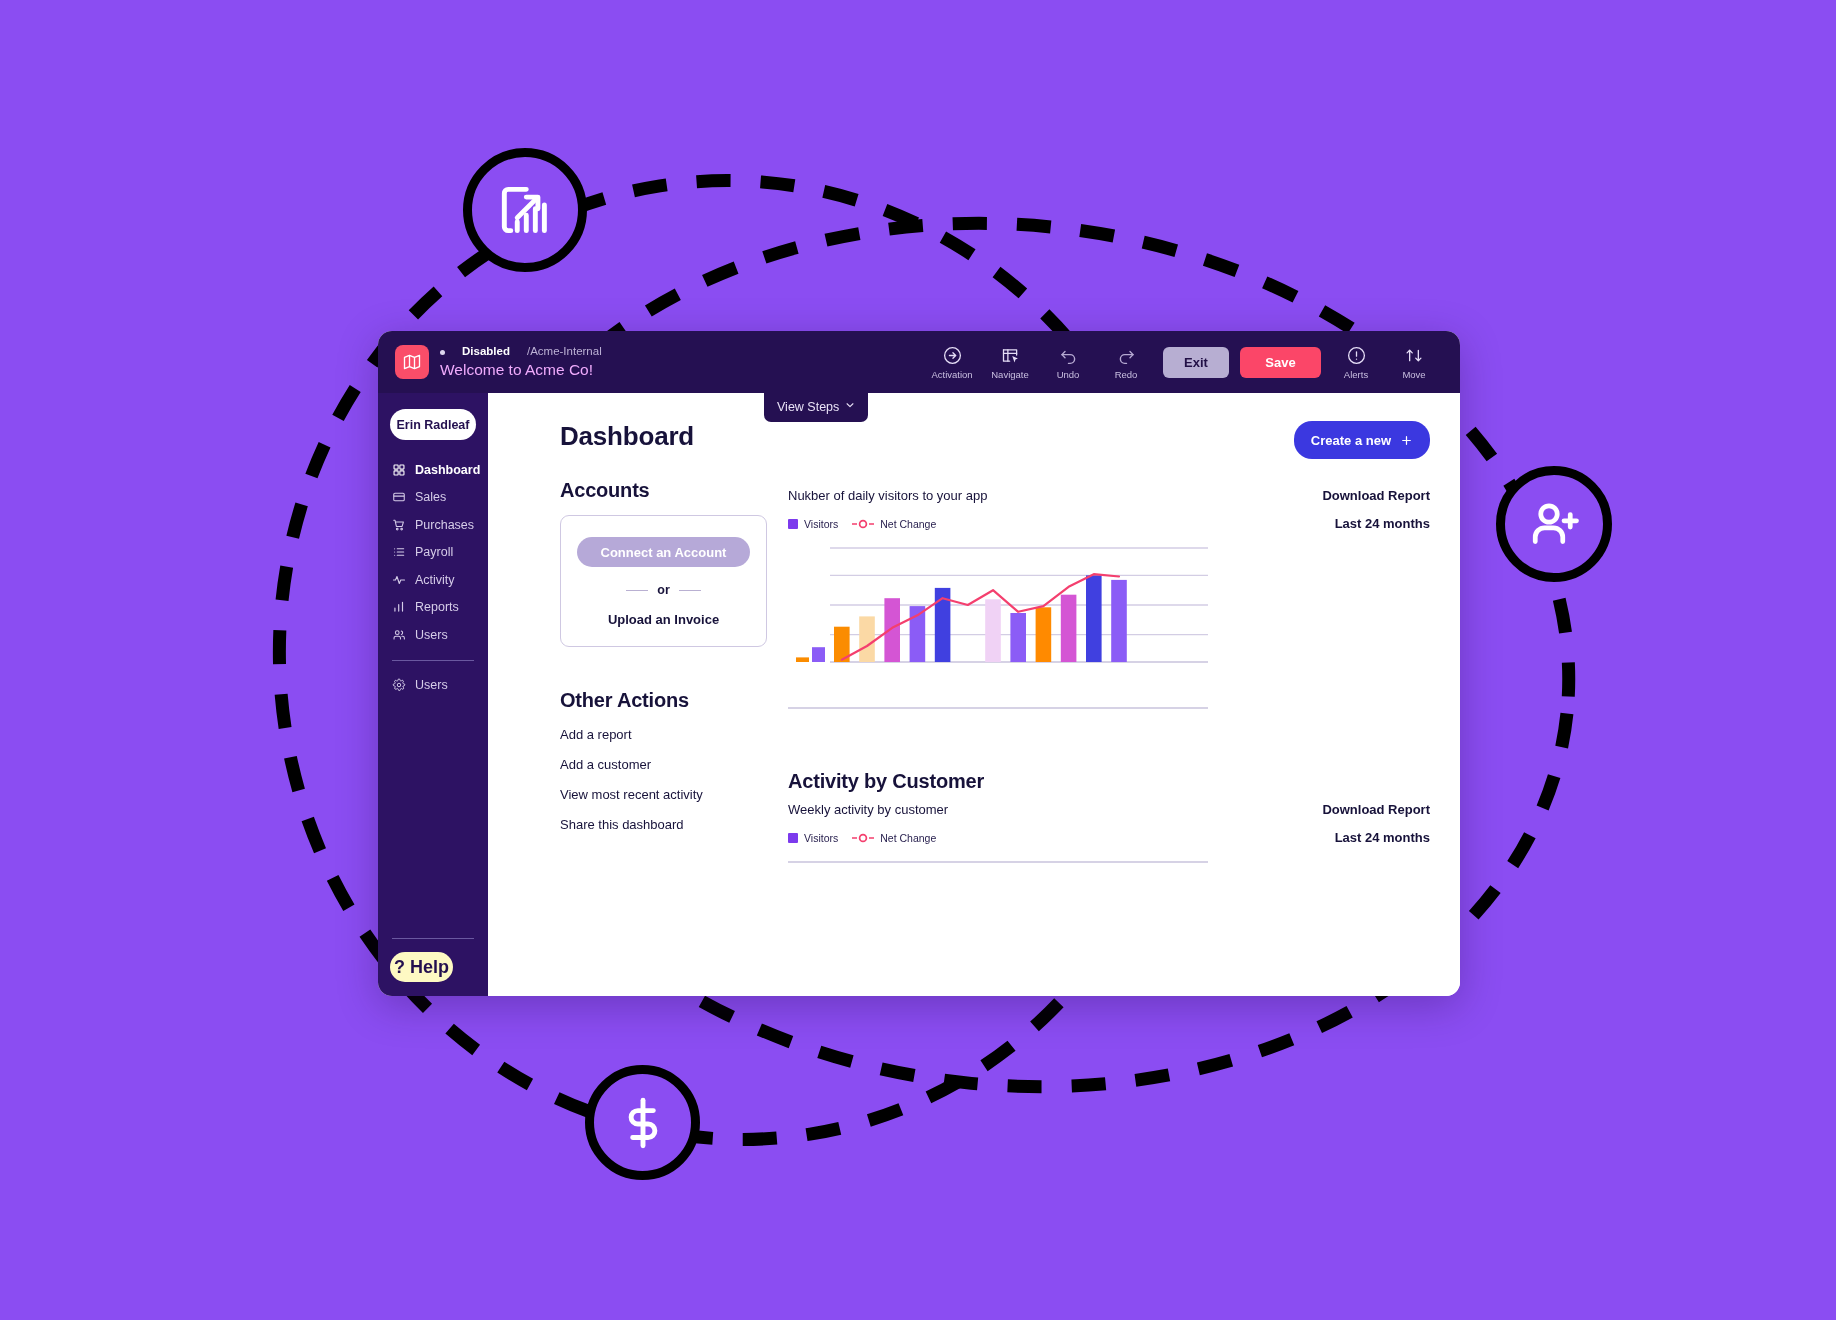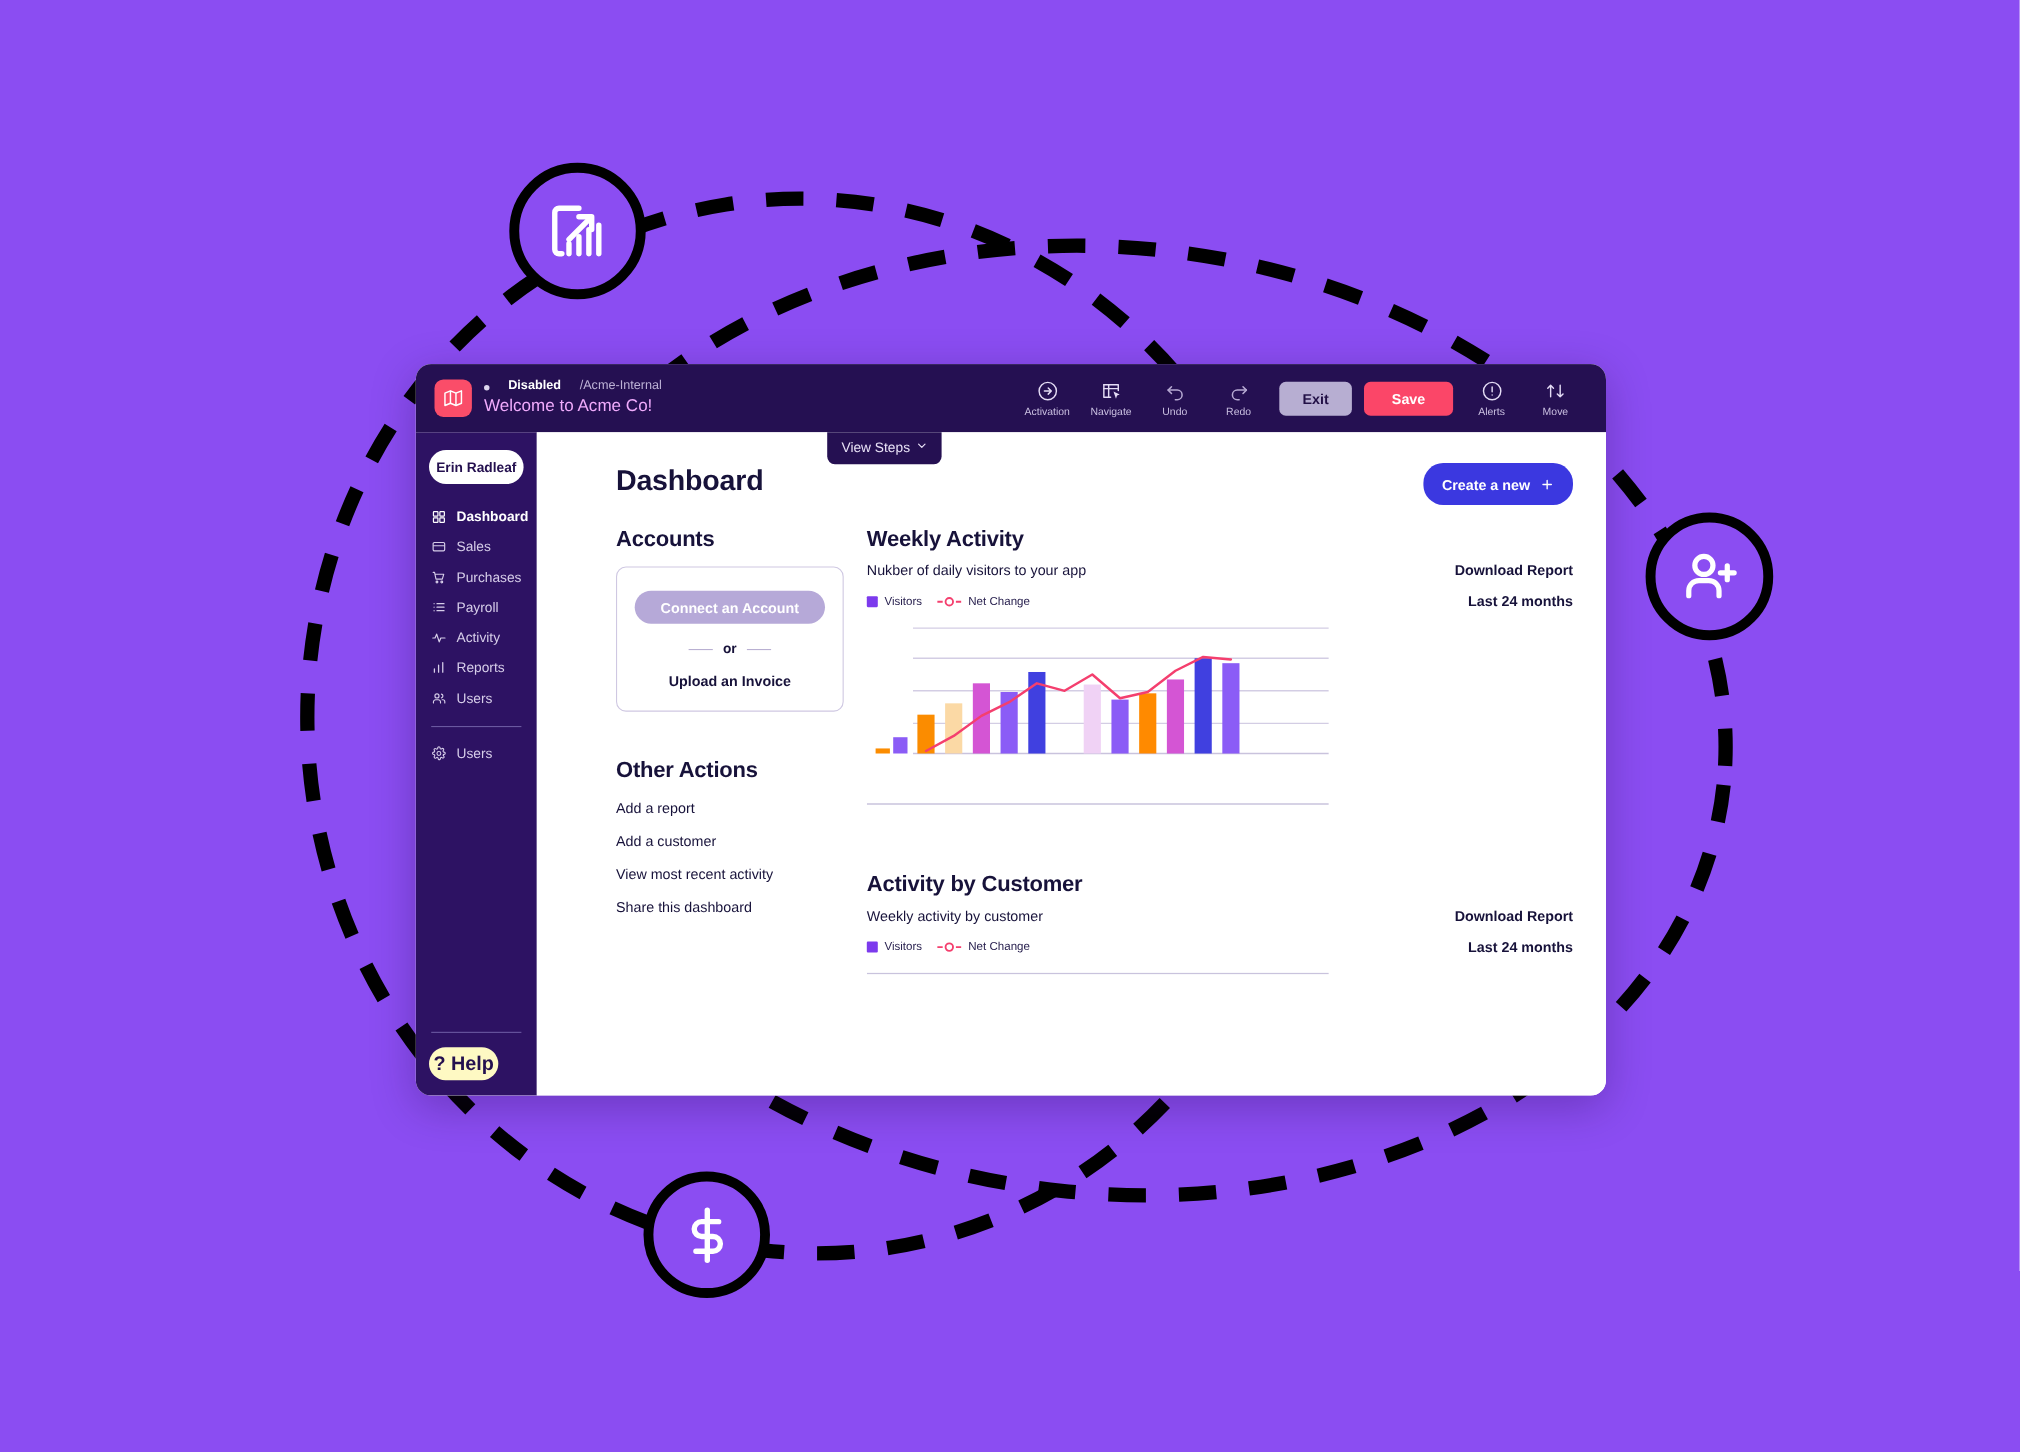--- a/index.html
+++ b/index.html
@@ -129,21 +129,21 @@
   }
 
   
   .main {
     flex: 1; background: #ffffff;
     position: relative;
     padding: 28px 30px 0 72px;
     min-width: 0;
   }
   .view-steps {
-    position: absolute; left: 264px; top: 0;
+    position: absolute; left: 276px; top: 0;
     background: #251052; color: #e9e2f7;
     font-size: 12.5px;
     padding: 7px 13px 8px 13px;
     border-radius: 0 0 7px 7px;
     cursor: pointer;
     display: flex; align-items: flex-start; gap: 6px;
   }
   .page-title {
     font-size: 26px; font-weight: 700; color: #17123a;
     letter-spacing: -.2px;
@@ -433,21 +433,20 @@
             <div class="sec-h other-h">Other Actions</div>
             <div class="action-link">Add a report</div>
             <div class="action-link">Add a customer</div>
             <div class="action-link">View most recent activity</div>
             <div class="action-link">Share this dashboard</div>
           </div>
 
           <div class="col-right">
 
             <div>
-              <div class="chart-title">Weekly Activity</div>
               <div class="chart-row">
                 <span class="chart-sub">Nukber of daily visitors to your app</span>
                 <span class="chart-right">Download Report</span>
               </div>
               <div class="legend-row">
                 <div class="legend">
                   <span class="lg">
                     <span class="sw"></span>
                     <span>Visitors</span>
                   </span>

